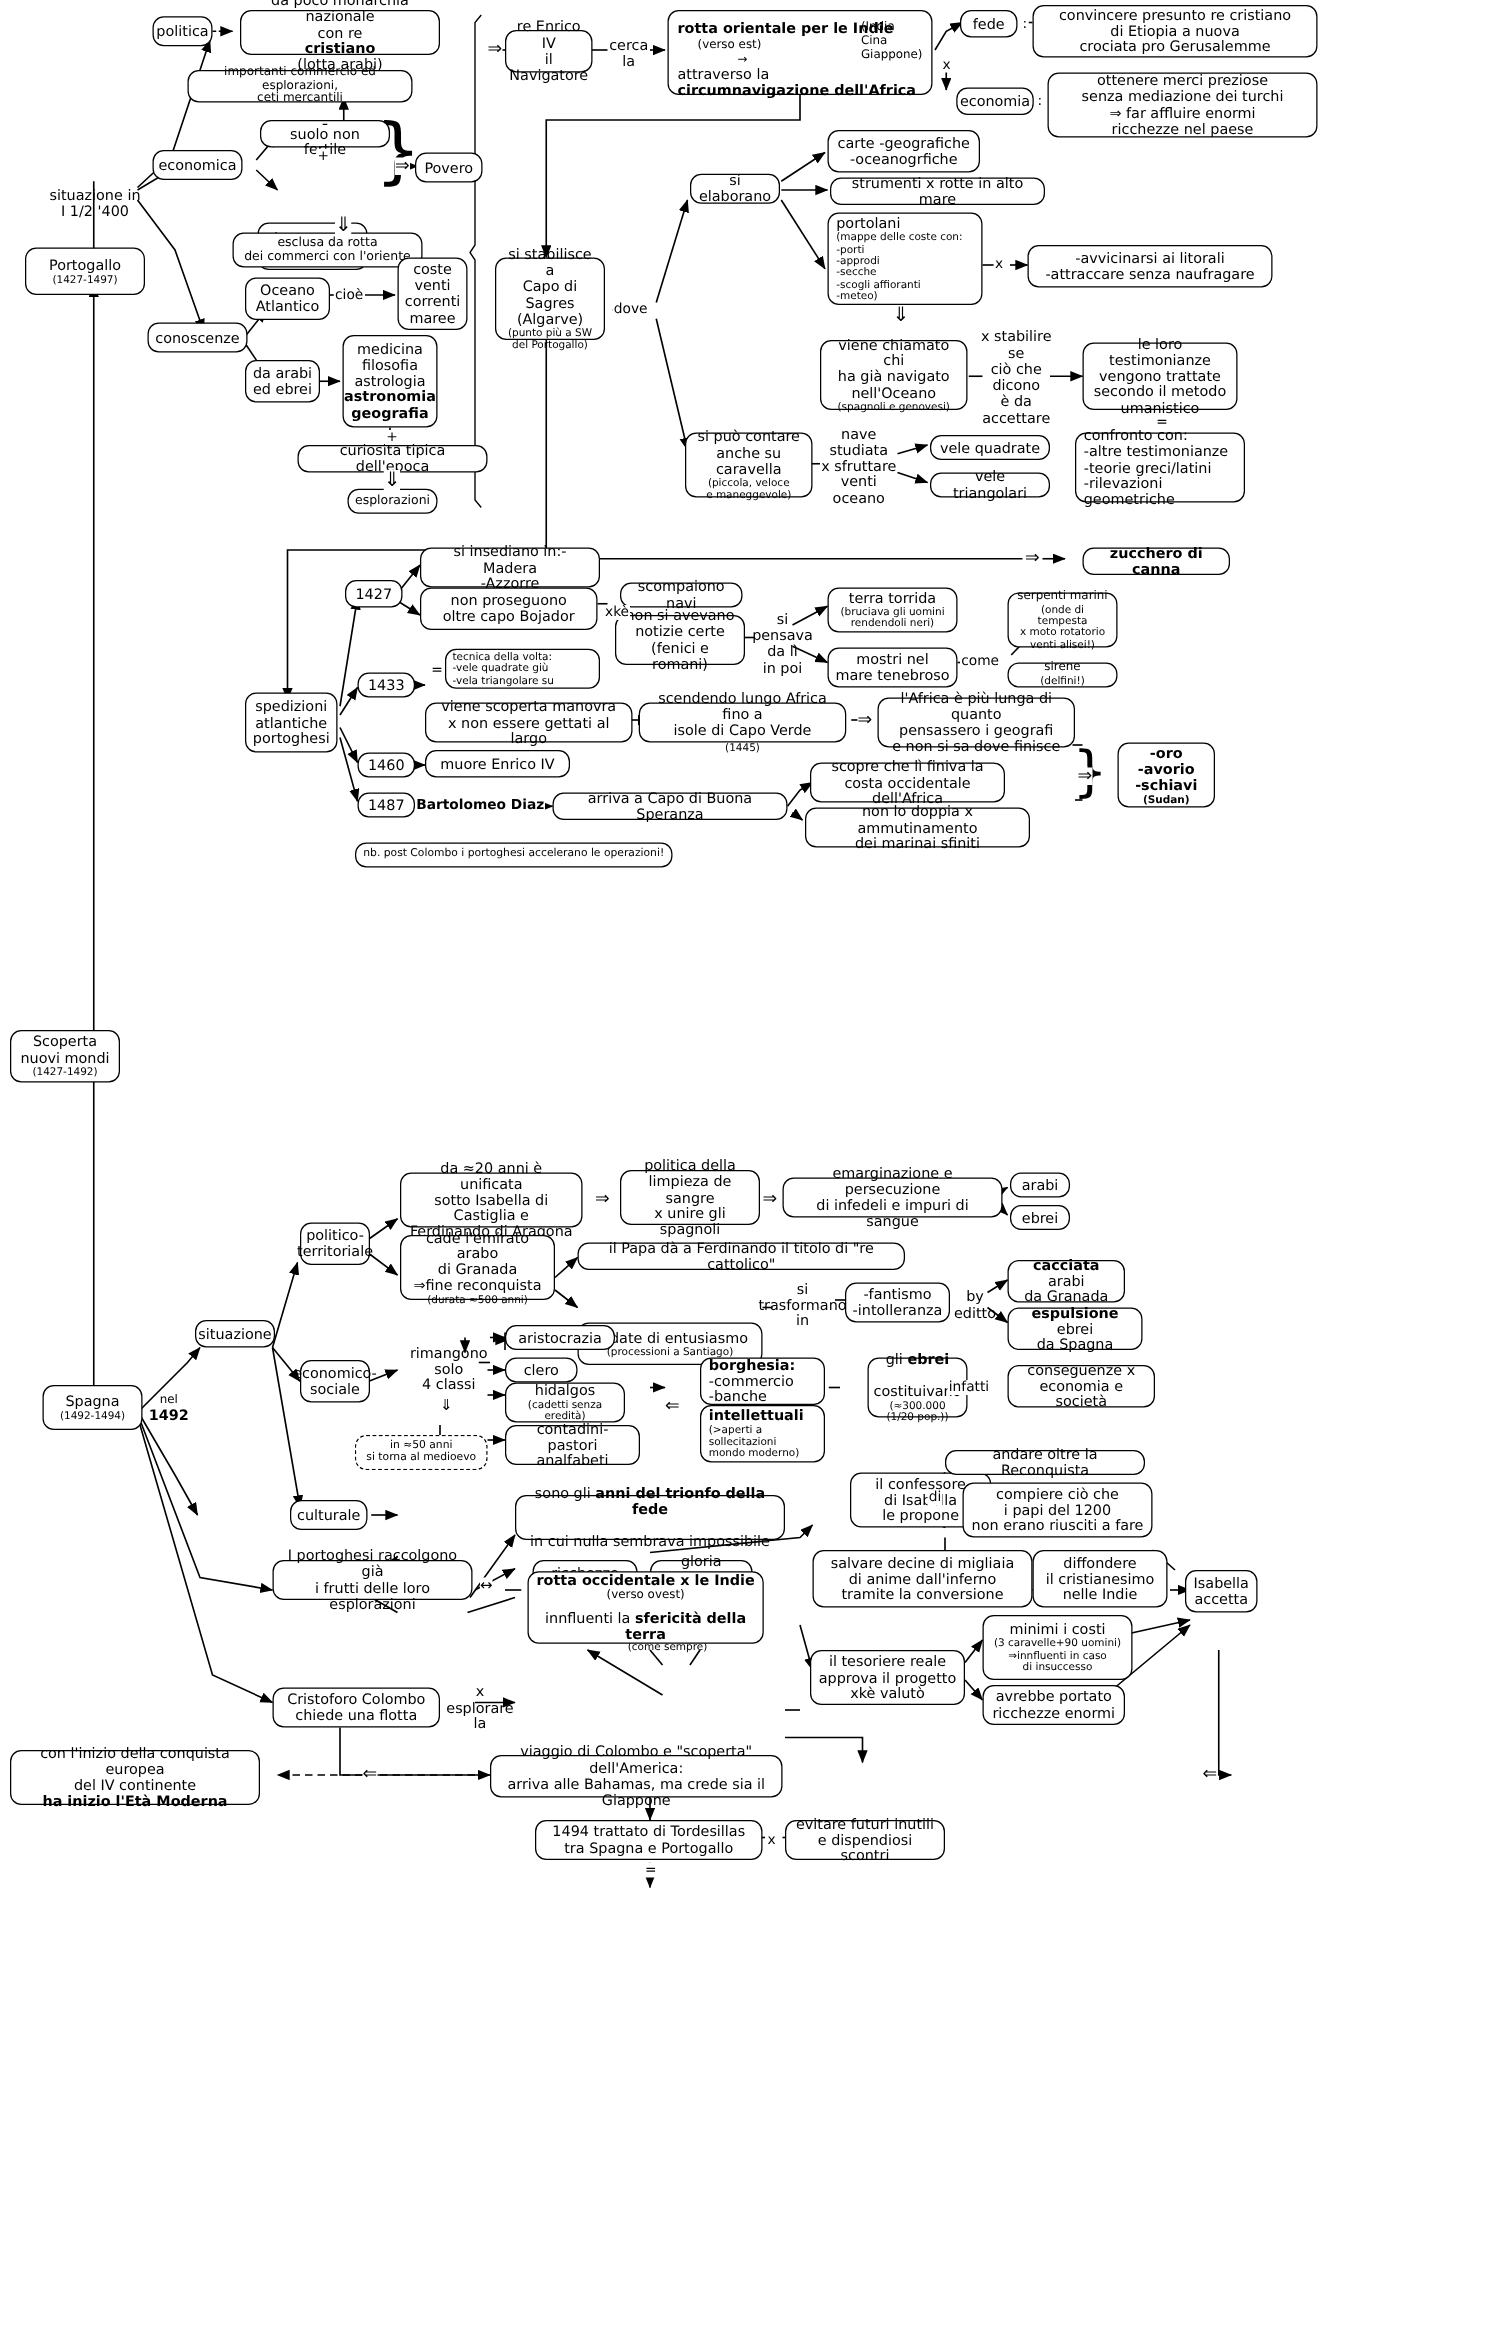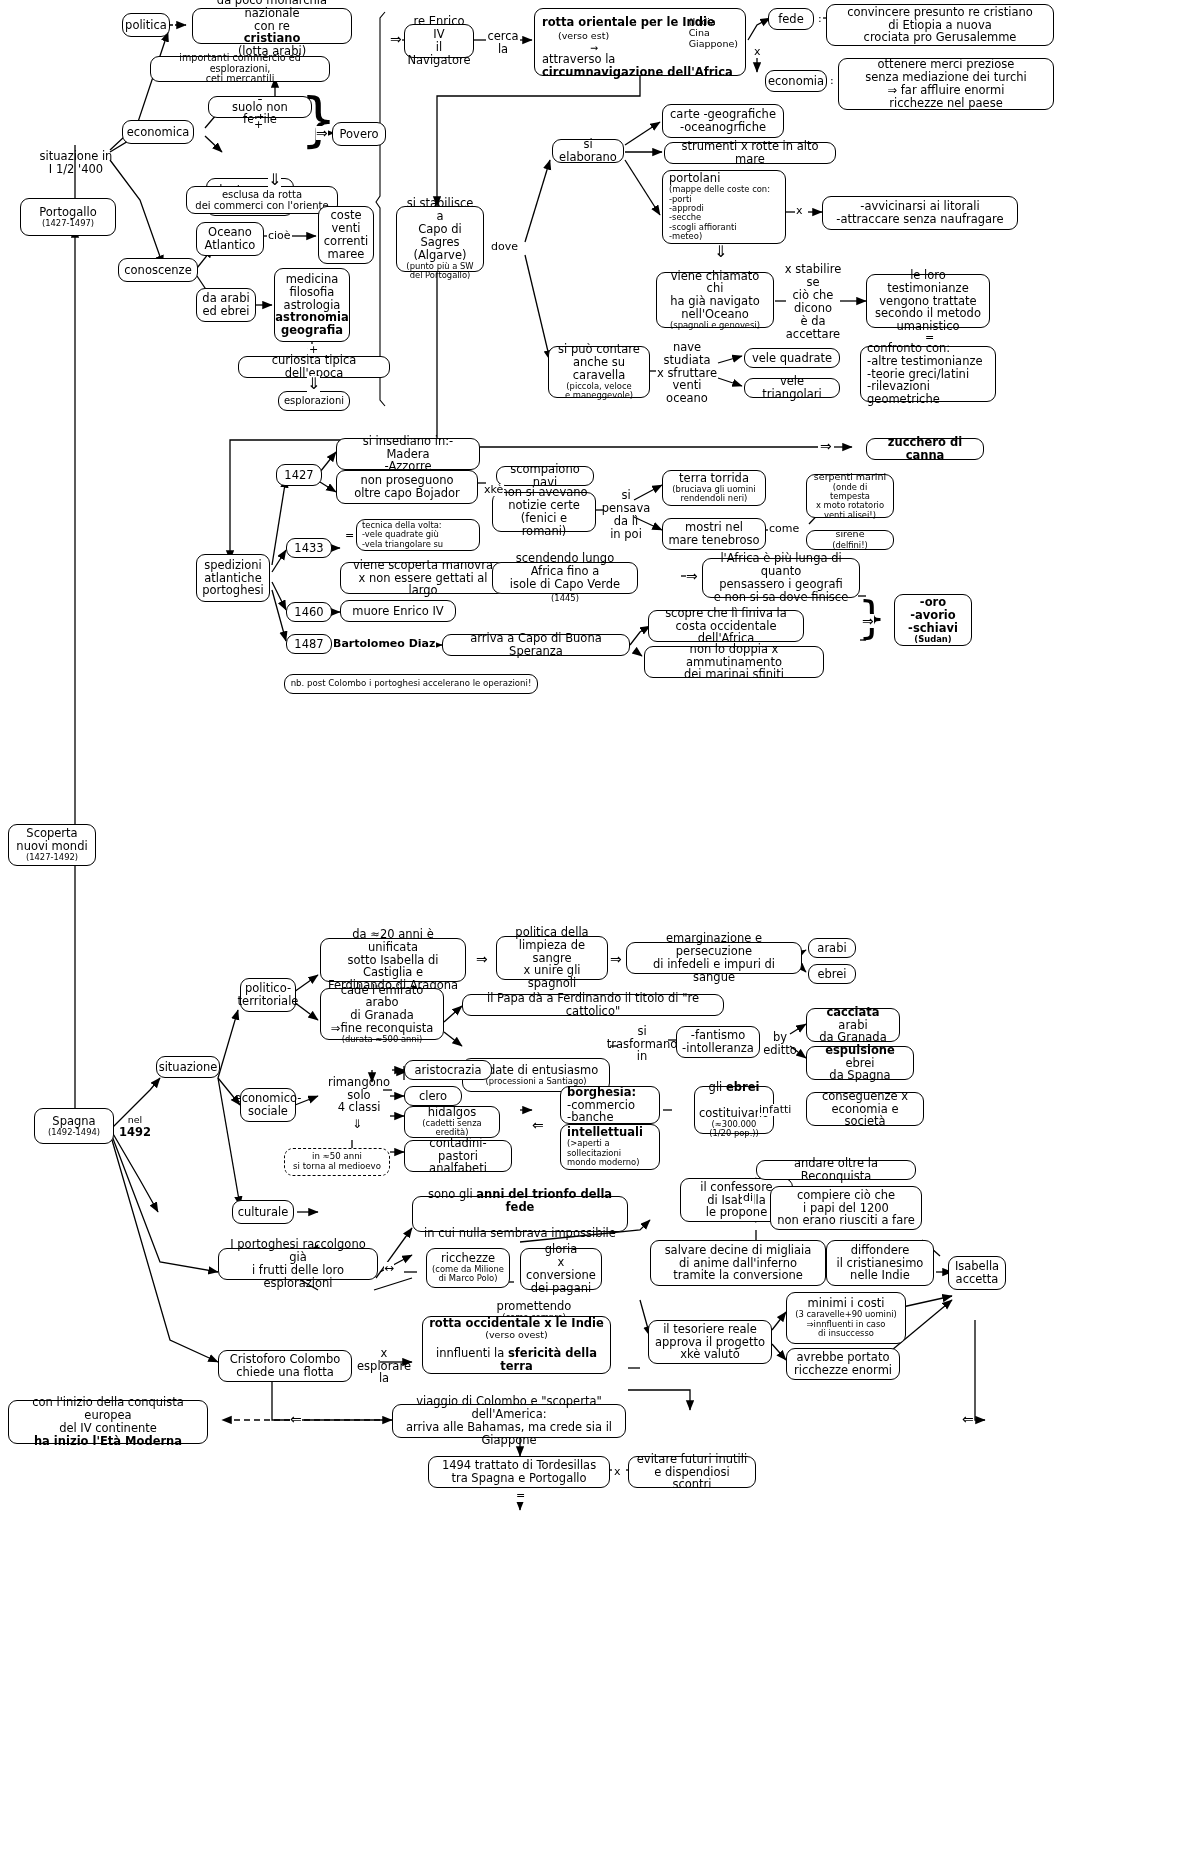--- a/index.html
+++ b/index.html
@@ -482,21 +482,21 @@
   </div>
   <div class="lbl" style="left:344px;top:530px;"><span>=</span></div>
 
   <div class="node" style="left:286px;top:538px;width:46px;height:20px;">
     <span>1433</span>
   </div>
   <div class="node" style="left:340px;top:562px;width:166px;height:32px;">
     <span>viene scoperta manovra
 x non essere gettati al largo</span>
   </div>
-  <div class="node" style="left:492px;top:562px;width:146px;height:32px;">
+  <div class="node" style="left:511px;top:562px;width:166px;height:32px;">
     <span><span>scendendo lungo Africa fino a
 isole di Capo Verde</span> <span class="xsm" style="display:inline;">(1445)</span></span>
   </div>
   <div class="glyph" style="left:686px;top:569px;">⇒</div>
   <div class="node" style="left:702px;top:558px;width:158px;height:40px;">
     <span>l'Africa è più lunga di quanto
 pensassero i geografi
 e non si sa dove finisce</span>
   </div>
   <div class="node" style="left:286px;top:602px;width:46px;height:20px;">
@@ -686,21 +686,21 @@
     <span class="xsm">(come sempre)</span>
   </div>
   <div class="node" style="left:218px;top:1350px;width:134px;height:32px;">
     <span>Cristoforo Colombo
 chiede una flotta</span>
   </div>
   <div class="node plain" style="left:356px;top:1352px;width:56px;height:28px;">
     <span>x
 esplorare la</span>
   </div>
-  <div class="node" style="left:422px;top:1316px;width:189px;height:58px;text-align:center;">
+  <div class="node" style="left:422px;top:1257px;width:189px;height:58px;text-align:center;">
     <span class="bld">rotta occidentale x le Indie</span>
     <span class="sm">(verso ovest)</span>
     <span style="margin-top:6px;"><span style="display:inline;">innfluenti la </span><b style="display:inline;">sfericità della terra</b></span>
   </div>
 
   <div class="node" style="left:648px;top:1178px;width:113px;height:44px;margin-left:32px;">
     <span>il confessore
 di Isabella
 le propone</span>
   </div>

